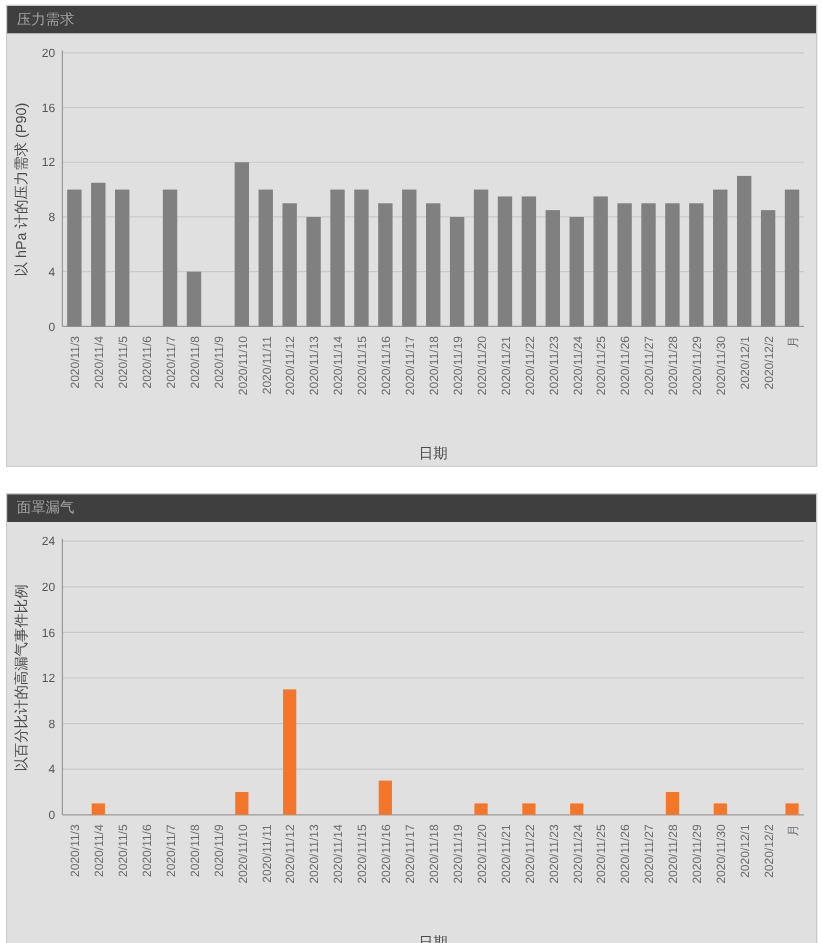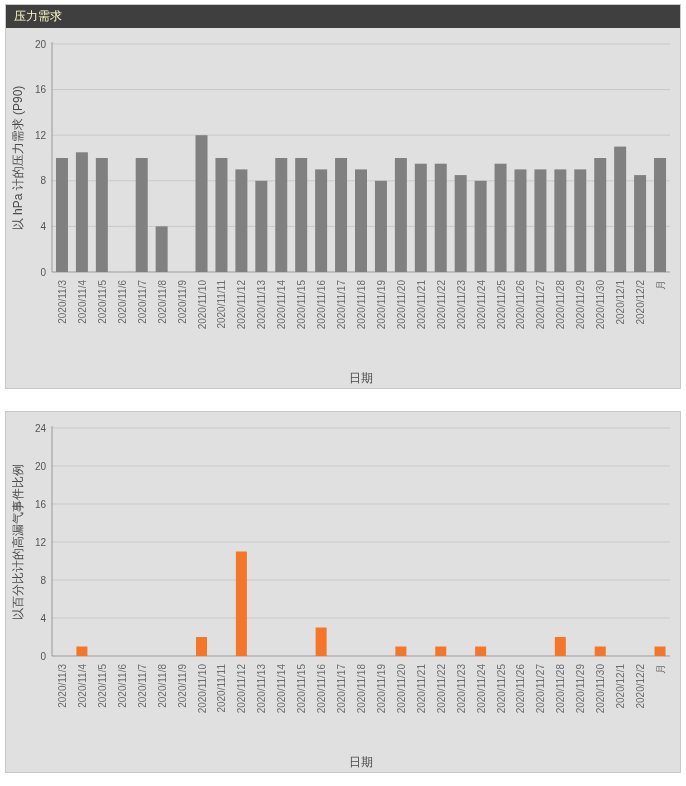--- a/index.html
+++ b/index.html
@@ -15,21 +15,21 @@
   }
   .panel {
     width: 676px;
     margin: 4px auto 0 auto;
     background: #e0e0e0;
     border: 1px solid #c8c8c8;
     box-sizing: border-box;
   }
   .panel-header {
     background: #3f3f3f;
-    color: #fef9c3;
+    color: #a3a3a3;
     font-size: 12px;
     padding: 4px 8px 5px 8px;
     line-height: 14px;
   }
   .panel-body {
     position: relative;
     background: #e0e0e0;
   }
   .chart-area {
     position: relative;
@@ -147,20 +147,21 @@
           <text x="355" y="354" text-anchor="middle" class="axis-title">日期</text>
           <text x="0" y="0" class="axis-title" text-anchor="middle" transform="translate(16,130) rotate(-90)">以 hPa 计的压力需求 (P90)</text>
         </svg>
       </div>
   </div>
 </div>
 
 <div class="gap"></div>
 
 <div class="panel">
+  <div class="panel-header">面罩漏气</div>
   <div class="panel-body">
     <div class="chart-area" id="chart-1">
         <svg width="674" height="360" viewBox="0 0 674 360">
           <rect x="0" y="0" width="674" height="360" fill="#e0e0e0"></rect>
           <line x1="46" y1="244" x2="664" y2="244" stroke="#9a9a9a" stroke-width="1"></line>
           <text x="40" y="247.5" text-anchor="end" class="tick-text">0</text>
           <line x1="46" y1="206" x2="664" y2="206" stroke="#c9c9c9" stroke-width="1"></line>
           <text x="40" y="209.5" text-anchor="end" class="tick-text">4</text>
           <line x1="46" y1="168" x2="664" y2="168" stroke="#c9c9c9" stroke-width="1"></line>
           <text x="40" y="171.5" text-anchor="end" class="tick-text">8</text>

